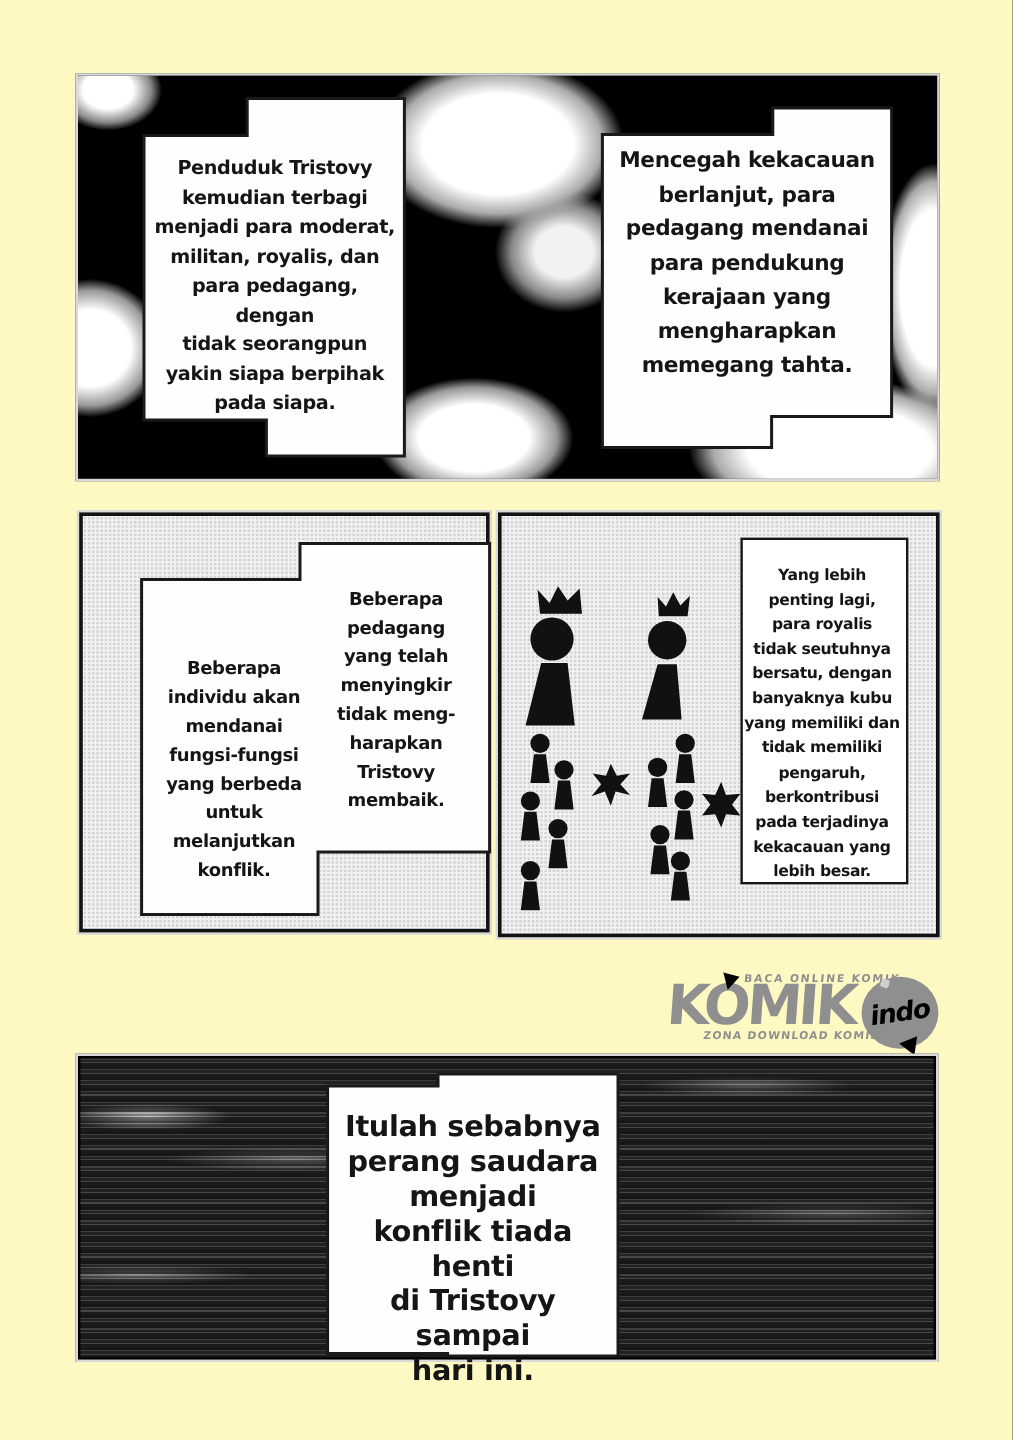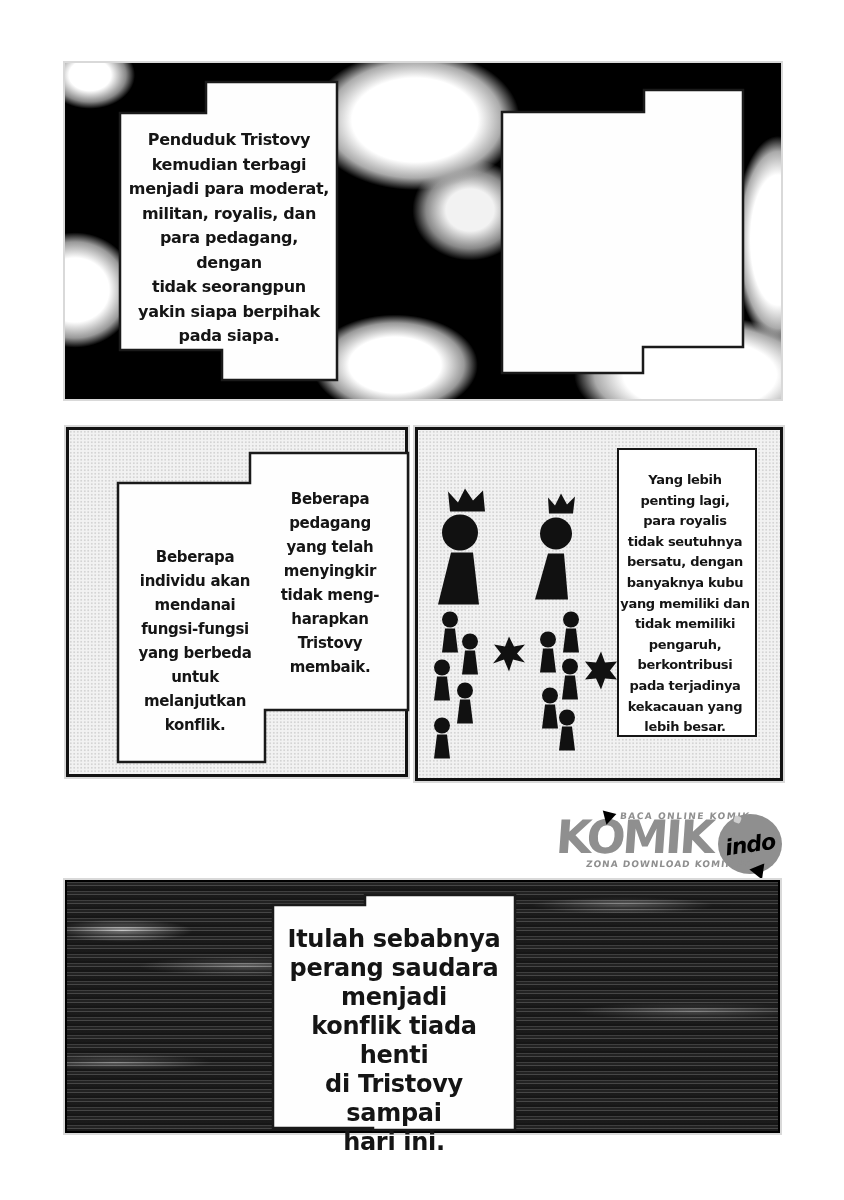--- a/index.html
+++ b/index.html
@@ -1,16 +1,16 @@
 <!DOCTYPE html>
 <html><head>
 <meta charset="utf-8">
 <style>
   html,body{margin:0;padding:0;background:#000;}
-  .page{position:relative;width:844px;height:1200px;background:#ffffff;overflow:hidden;
+  .page{position:relative;width:844px;height:1200px;background:#fef9c3;overflow:hidden;
         font-family:"DejaVu Sans",sans-serif;}
   .panel{position:absolute;box-sizing:border-box;}
 
   
   .panel-top{left:63px;top:61px;width:720px;height:340px;border:2px solid #d9d9d9;
     background:
       radial-gradient(150px 100px at 350px 57px,  #fff 0 42%, #aaa 58%, rgba(0,0,0,0) 70%),
       radial-gradient(80px 70px  at 405px 147px, rgba(255,255,255,.95) 0 30%, rgba(170,170,170,.8) 55%, rgba(0,0,0,0) 72%),
       radial-gradient(85px 80px  at 10px 227px,  #fff 0 40%, #999 60%, rgba(0,0,0,0) 72%),
       radial-gradient(115px 70px at 330px 302px, #fff 0 40%, #999 60%, rgba(0,0,0,0) 72%),
@@ -97,20 +97,27 @@
 para pedagang, dengan
 tidak seorangpun
 yakin siapa berpihak
 pada siapa.</div>
 
   <div class="bubble" style="left:502px;top:90px;width:241px;height:283px;">
     <svg viewBox="0 0 241 283" preserveAspectRatio="none">
       <path d="M0,22 L142,22 L142,0 L241,0 L241,257 L141,257 L141,283 L0,283 Z"></path>
     </svg>
   </div>
+  <div class="btext t2">Mencegah kekacauan
+berlanjut, para
+pedagang mendanai
+para pendukung
+kerajaan yang
+mengharapkan
+memegang tahta.</div>
 
   <section class="panel panel-mid panel-mid-left"></section>
 
   <div class="bubble" style="left:118px;top:453px;width:290px;height:309px;">
     <svg viewBox="0 0 290 309" preserveAspectRatio="none">
       <path d="M0,30 L132,30 L132,0 L290,0 L290,257 L147,257 L147,309 L0,309 Z"></path>
     </svg>
   </div>
   <div class="btext m1">Beberapa
 individu akan

